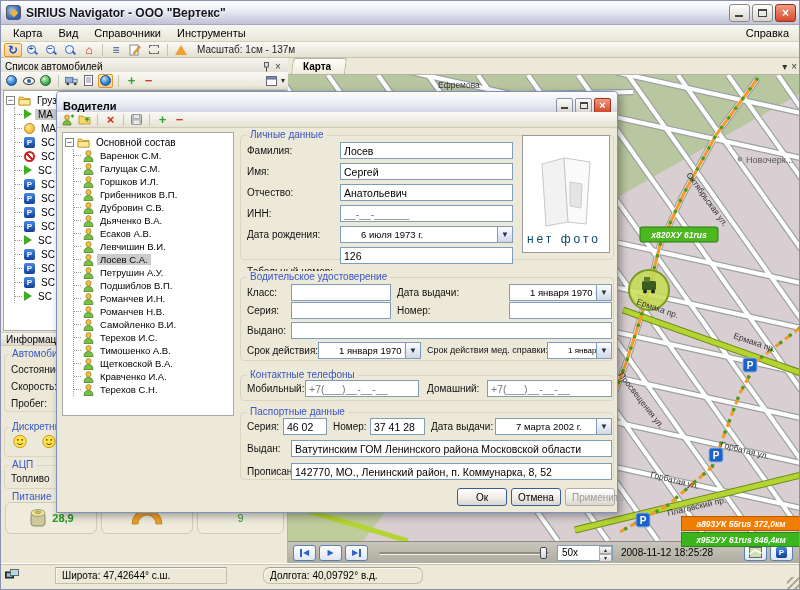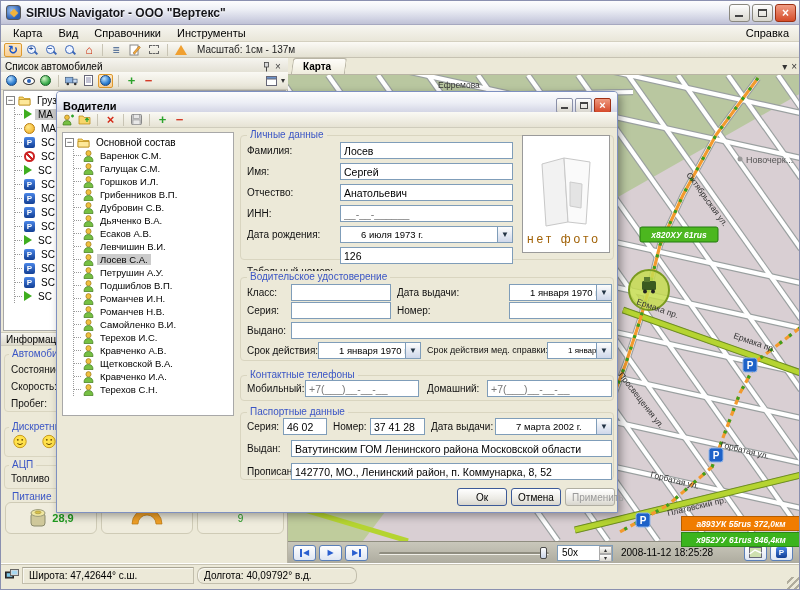--- a/index.html
+++ b/index.html
@@ -110,21 +110,21 @@
   .spinbtns{width:13px;height:14px;display:flex;flex-direction:column;flex:none;}
   .spinbtns span{flex:1;font-size:6px;line-height:6px;text-align:center;background:linear-gradient(180deg,#fefefe,#d8d6ce);border:1px solid #aaa;color:#333;}
   #ptime{margin-left:8px;font-size:10px;white-space:nowrap;}
   #playbar .spacer{flex:1;}
   .pmark{width:11px;height:11px;background:linear-gradient(180deg,#4a86e8,#123f94);border-radius:2px;color:#fff;font-size:8px;font-weight:bold;text-align:center;line-height:11px;}
 
   
   #statusbar{left:0;top:562px;width:800px;height:28px;background:#ece9d8;border-top:1px solid #fff;
     box-shadow:inset 0 1px 0 #c8c4b4;display:flex;align-items:flex-start;padding:3px 4px 0 4px;gap:3px;}
   .scell{height:17px;border:1px solid #c2beac;border-top-color:#a8a494;background:#ece9d8;
-    display:flex;align-items:center;padding:0 6px;font-size:10px;white-space:nowrap;box-shadow:inset 1px 1px 1px rgba(255,255,255,.7);}
+    display:flex;align-items:center;padding:0 6px;font-size:10px;white-space:nowrap;box-shadow:inset 1px 1px 1px rgba(255,255,255,.7);margin-left:33px;}
   #grip{position:absolute;right:2px;bottom:2px;width:12px;height:12px;
     background:repeating-linear-gradient(135deg,transparent 0 3px,#b0ac9c 3px 5px);}
 
   
   #dlg{left:55px;top:90px;width:562px;height:422px;background:#ece9d8;border:1px solid #7e90c0;border-radius:4px 4px 0 0;
     box-shadow:3px 3px 8px rgba(0,0,0,.35);z-index:10;}
   #dlg-title{position:absolute;left:0;top:0;width:560px;height:28px;border-radius:3px 3px 0 0;
     background:linear-gradient(180deg,#fdfdfe 0%,#eceef5 40%,#cfd1e2 80%,#c0c2d6 100%);
     border-bottom:1px solid #a6a8c0;display:flex;align-items:center;padding:0 6px;}
   #dlg-title .cap{font-weight:bold;font-size:11px;flex:1;}
@@ -139,21 +139,21 @@
   .sec{position:absolute;border:1px solid #d9d5c0;border-radius:4px;}
   .sec-legend{position:absolute;font-size:10px;color:#3a55c5;background:#ece9d8;padding:0 3px;white-space:nowrap;}
   .flabel{position:absolute;font-size:10px;color:#111;white-space:nowrap;}
   .fin{position:absolute;height:17px;border:1px solid #7f9db9;background:#fff;font-family:"Liberation Sans",sans-serif;font-size:10.5px;padding:0 3px;}
   .combo{position:absolute;height:17px;border:1px solid #7f9db9;background:#fff;display:flex;align-items:center;}
   .combo-text{flex:1;font-size:9.5px;padding-left:20px;white-space:nowrap;overflow:hidden;}
   .combo-btn{width:15px;height:15px;background:linear-gradient(180deg,#fdfdfd,#cfd8ea);border-left:1px solid #7f9db9;
     font-size:8px;display:flex;align-items:center;justify-content:center;color:#234;flex:none;}
   #photo-box{position:absolute;left:465px;top:43px;width:88px;height:118px;background:#fff;border:1px solid #9a9a9a;
     display:flex;flex-direction:column;align-items:center;justify-content:flex-end;overflow:hidden;}
-  #no-photo{color:#a16207;font-size:12px;letter-spacing:3px;margin:2px 4px 6px 0;white-space:nowrap;}
+  #no-photo{color:#0c4a6e;font-size:12px;letter-spacing:3px;margin:2px 4px 6px 0;white-space:nowrap;}
   .xpbtn{position:absolute;width:50px;height:18px;border:1px solid #3c5a98;border-radius:3px;
     background:linear-gradient(180deg,#ffffff,#ecebe5 60%,#d8d6ce);font-family:"Liberation Sans",sans-serif;font-size:10px;}
   .xpbtn:disabled,.xpbtn.disabled{color:#9a9a9a;border-color:#b0aea2;}
 </style>
 </head>
 <body>
 
 <div id="win">
 
   <div id="titlebar" class="abs">
@@ -737,21 +737,21 @@
             </span>
             <span class="tlabel">Терехов И.С.</span>
           </div>
           <div class="trow drow">
             <span class="drv-ico">
               <svg width="11" height="12" viewBox="0 0 11 12">
                 <circle cx="5.5" cy="3.2" r="2.6" fill="#f0c040" stroke="#8a6a10" stroke-width="0.6"></circle>
                 <path d="M1,11.5 Q1,6.5 5.5,6.5 Q10,6.5 10,11.5 Z" fill="#76c043" stroke="#3f7a1a" stroke-width="0.7"></path>
               </svg>
             </span>
-            <span class="tlabel">Кравченко А.В.</span>
+            <span class="tlabel">Тимошенко А.В.</span>
           </div>
           <div class="trow drow">
             <span class="drv-ico">
               <svg width="11" height="12" viewBox="0 0 11 12">
                 <circle cx="5.5" cy="3.2" r="2.6" fill="#f0c040" stroke="#8a6a10" stroke-width="0.6"></circle>
                 <path d="M1,11.5 Q1,6.5 5.5,6.5 Q10,6.5 10,11.5 Z" fill="#76c043" stroke="#3f7a1a" stroke-width="0.7"></path>
               </svg>
             </span>
             <span class="tlabel">Щетковской В.А.</span>
           </div>

